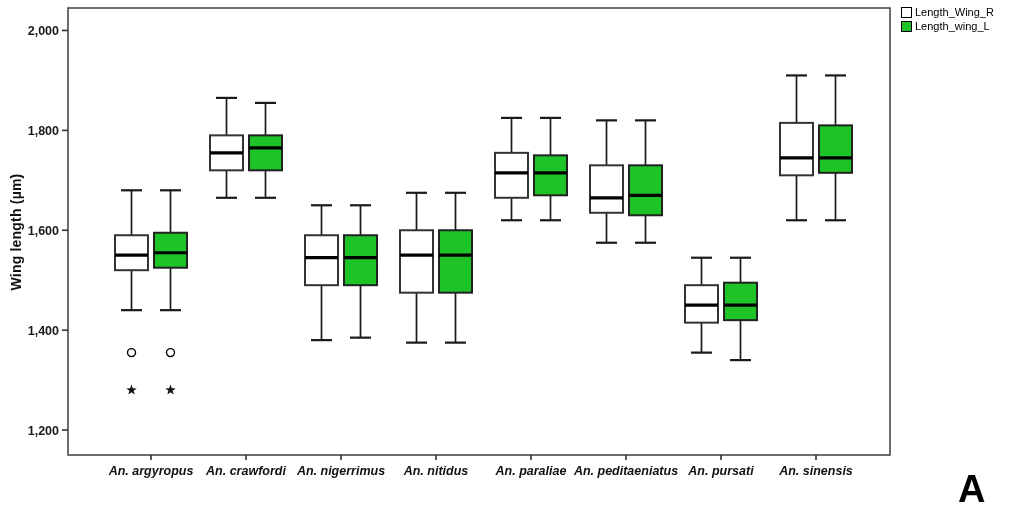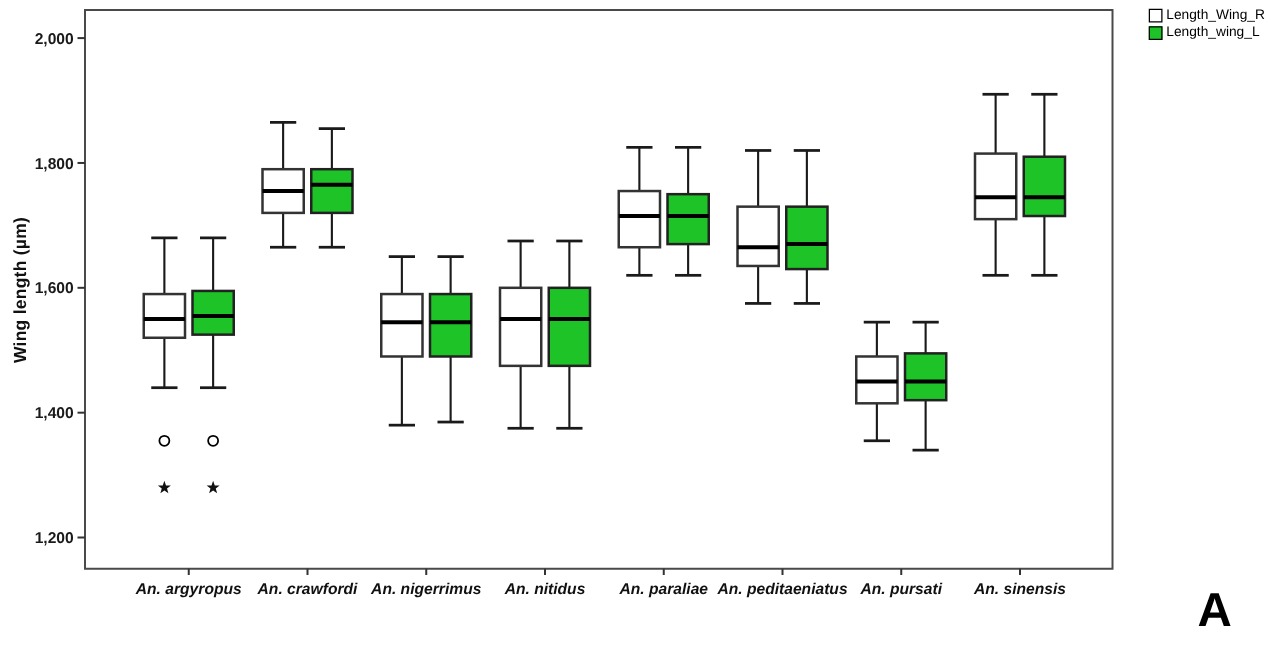--- a/index.html
+++ b/index.html
@@ -17,21 +17,21 @@
     white-space:nowrap;
     font-size:14px;font-weight:bold;color:#111;
     letter-spacing:0.2px;
   }
   #plot{position:absolute;left:0;top:0;}
   .legend{
     position:absolute;left:901px;top:6px;
     display:flex;flex-direction:column;gap:2px;
     font-size:11px;color:#000;
   }
-  .legend-item{display:flex;align-items:center;margin-left:18px;}
+  .legend-item{display:flex;align-items:center;}
   .swatch{
     display:inline-block;width:9px;height:9px;
     border:1.6px solid #000;margin-right:3px;flex:0 0 auto;
   }
   .panel-label{
     position:absolute;left:958px;top:468px;
     font-size:38px;font-weight:bold;color:#000;
   }
   text.ytick{font-size:12.5px;font-weight:600;fill:#1a1a1a;}
   text.xlabel{font-size:12.5px;font-weight:bold;font-style:italic;fill:#111;}

